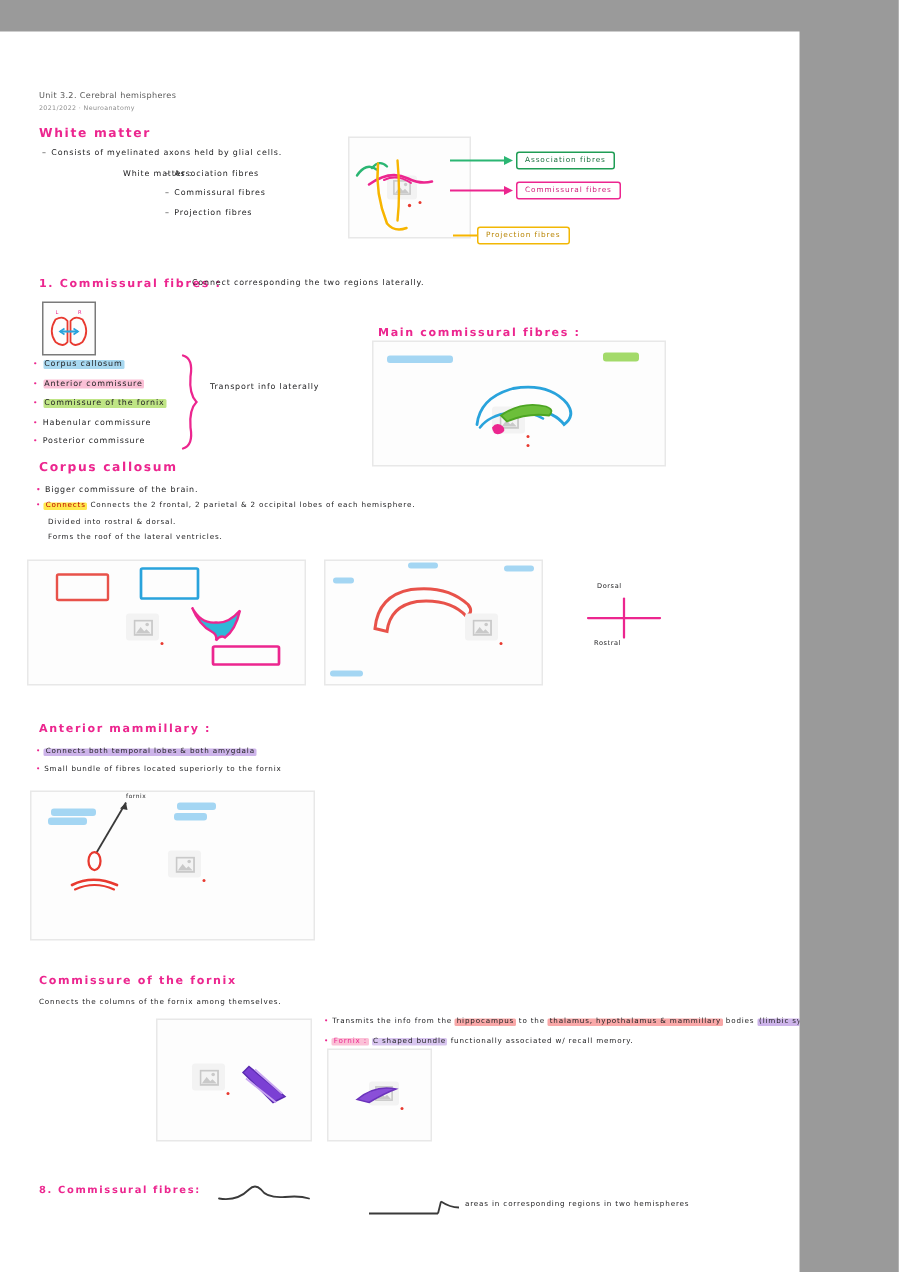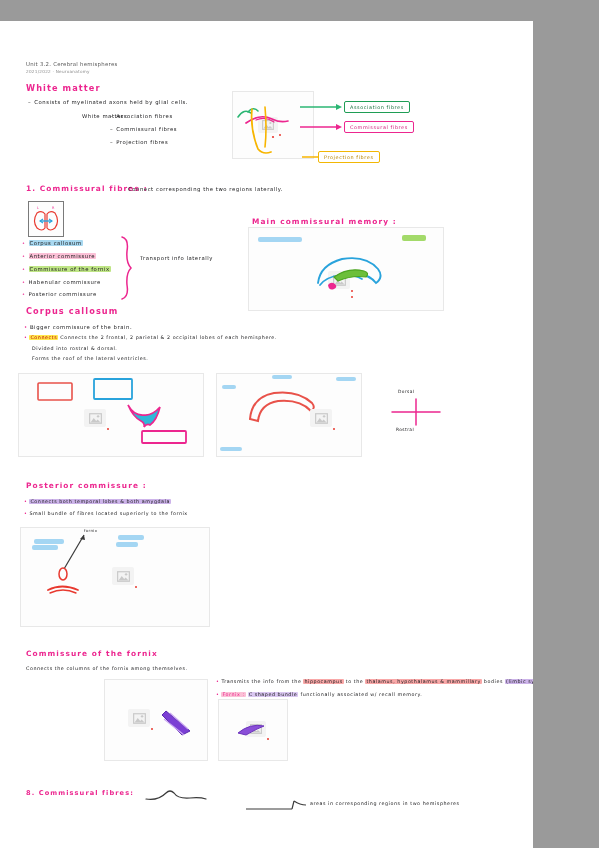--- a/index.html
+++ b/index.html
@@ -188,21 +188,21 @@
   <div class="bullet" style="left:22px;top:232px;"><span class="hl hl-pink">Anterior commissure</span></div>
   <div class="bullet" style="left:22px;top:245px;"><span class="hl hl-green">Commissure of the fornix</span></div>
   <div class="bullet" style="left:22px;top:258px;"><span>Habenular commissure</span></div>
   <div class="bullet" style="left:22px;top:270px;"><span>Posterior commissure</span></div>
 
   <svg class="ink" style="left:118px;top:214px;" width="18" height="66" viewBox="0 0 18 66">
     <path d="M4 2 Q11 4 9 16 Q8 28 13 33 Q8 38 9 50 Q11 62 4 64" fill="none" stroke="#ec268f" stroke-width="1.5" stroke-linecap="round"></path>
   </svg>
   <div class="line" style="left:140px;top:234px;">Transport info laterally</div>
 
-  <div class="h-pink small" style="left:252px;top:196px;">Main commissural memory :</div>
+  <div class="h-pink small" style="left:252px;top:196px;">Main commissural fibres :</div>
   <div class="panel" style="left:248px;top:206px;width:196px;height:84px;"></div>
   <span class="smear" style="left:258px;top:216px;width:44px;height:5px;"></span>
   <span class="smear green" style="left:402px;top:214px;width:24px;height:6px;"></span>
   <div class="imgph" style="left:328px;top:250px;width:22px;height:18px;">
     <svg width="13" height="11" viewBox="0 0 12 10">
         <rect x="0.6" y="0.6" width="10.8" height="8.8" fill="none" stroke="#c9c9c9" stroke-width="1.1"></rect>
         <circle cx="8.4" cy="3" r="1.1" fill="#c9c9c9"></circle>
         <path d="M1.4 8.6 L4.4 4.6 L6.6 7.2 L8 5.9 L10.6 8.6 Z" fill="#c9c9c9"></path>
       </svg>
     <span class="reddot"></span>
@@ -264,21 +264,21 @@
     <span class="reddot"></span>
   </div>
 
   <svg class="ink" style="left:388px;top:376px;" width="60" height="30" viewBox="0 0 60 30">
     <path d="M4 15 L52 15" stroke="#ec268f" stroke-width="1.5" stroke-linecap="round"></path>
     <path d="M28 2 L28 28" stroke="#ec268f" stroke-width="1.5" stroke-linecap="round"></path>
   </svg>
   <div class="cap" style="left:398px;top:368px;">Dorsal</div>
   <div class="cap" style="left:396px;top:406px;">Rostral</div>
 
-  <div class="h-pink small" style="left:26px;top:460px;">Posterior commissure :</div>
+  <div class="h-pink small" style="left:26px;top:460px;">Anterior mammillary :</div>
 
   <div class="line tiny" style="left:24px;top:478px;">
     <span style="color:#ec268f;">•</span>
     <span class="hl hl-purple">Connects both temporal lobes &amp; both amygdala</span>
   </div>
   <div class="line tiny" style="left:24px;top:490px;">
     <span style="color:#ec268f;">•</span>
     <span>Small bundle of fibres located superiorly to the fornix</span>
   </div>
 

